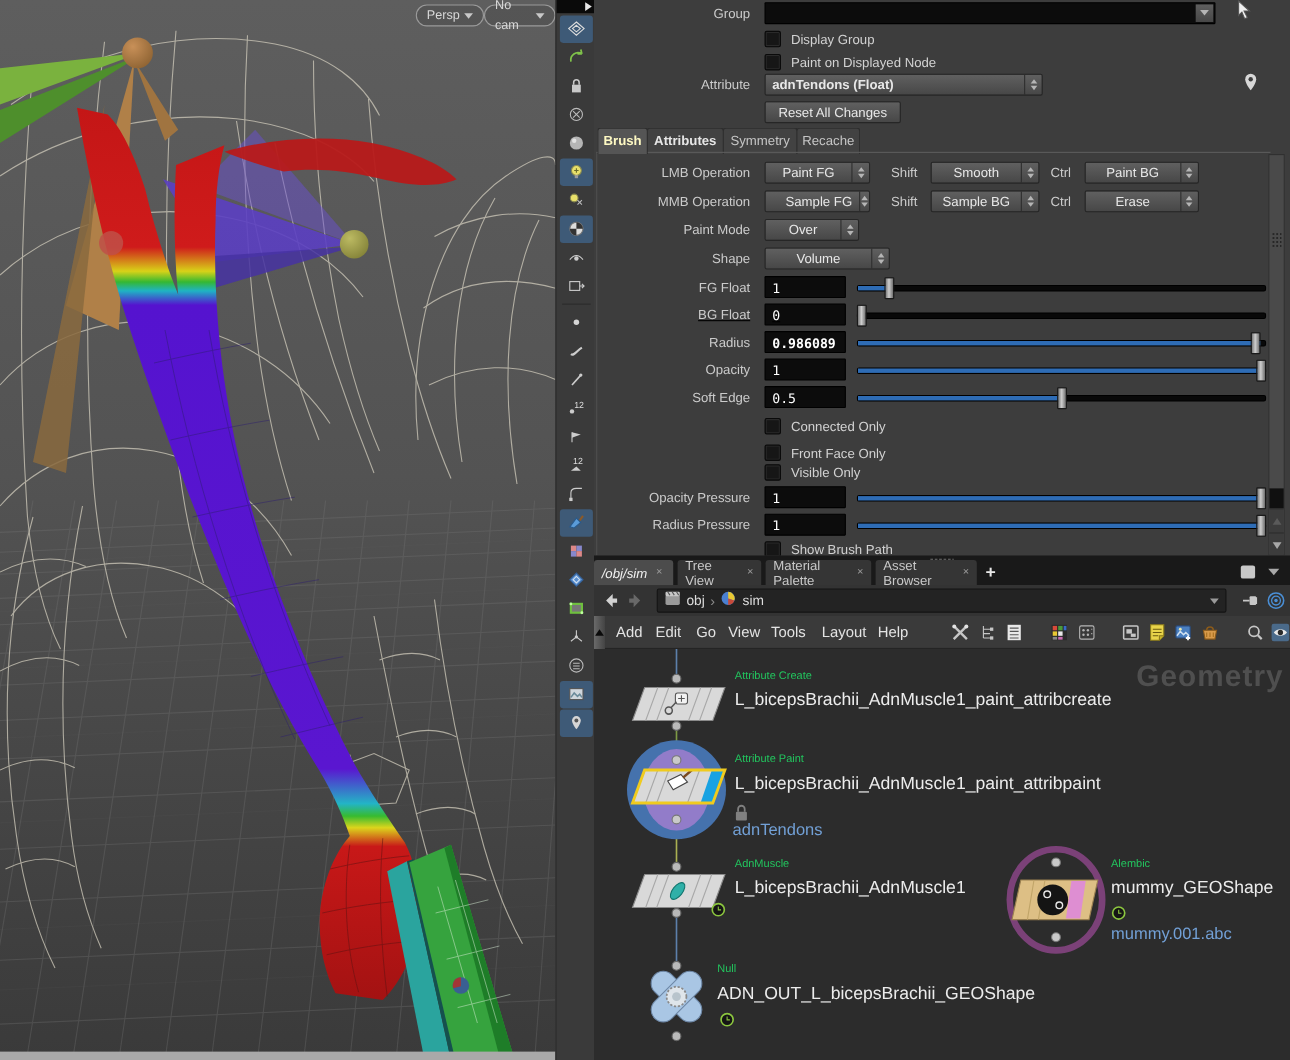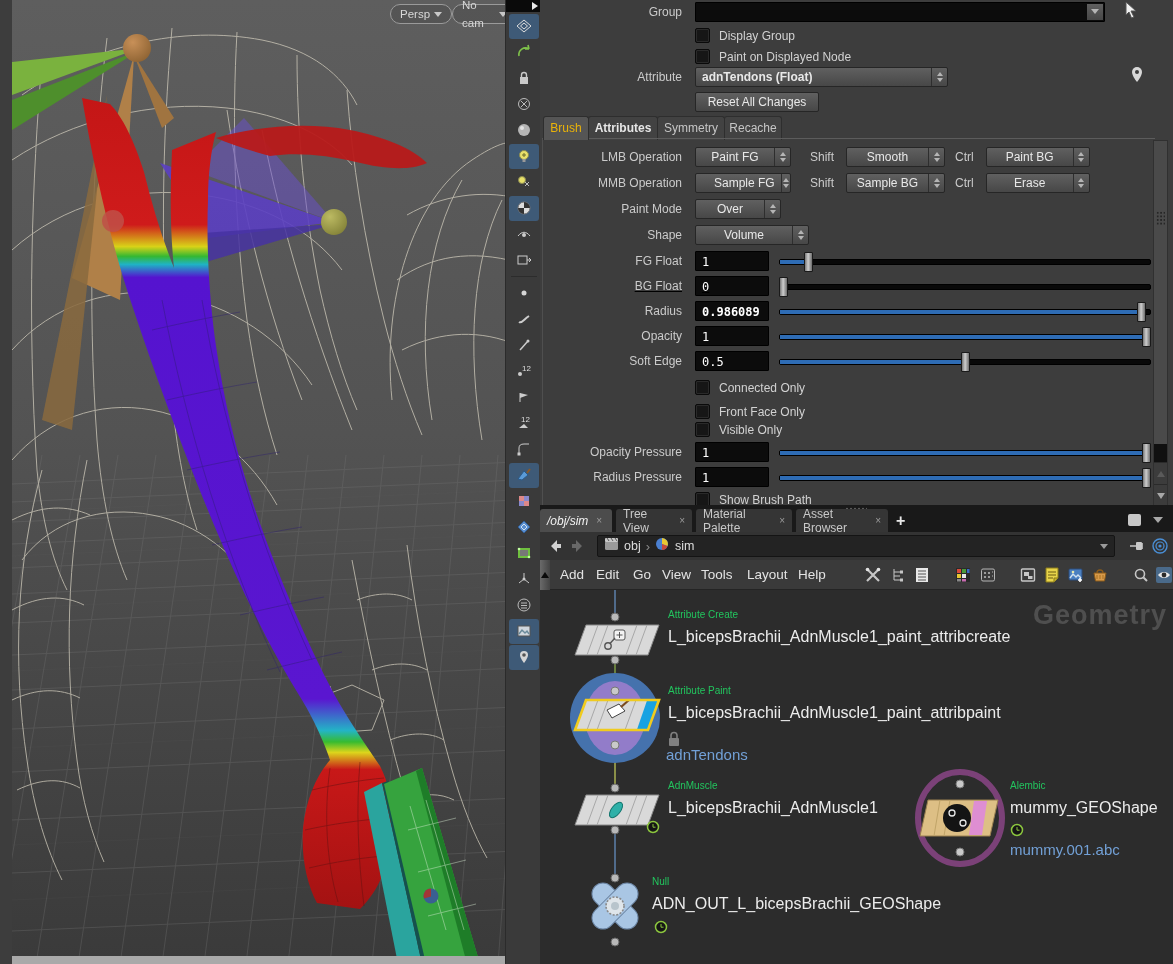--- a/index.html
+++ b/index.html
@@ -1,21 +1,21 @@
 <!DOCTYPE html>
 <html><head>
 <meta charset="utf-8">
 <style>
   html,body{margin:0;padding:0;background:#222;}
   #root{position:relative;width:1173px;height:964px;overflow:hidden;
         font-family:"Liberation Sans",sans-serif;background:#3d3d3d;
         -webkit-font-smoothing:antialiased;}
   .abs{position:absolute;}
   
-  #viewport{left:12px;top:0;width:505px;height:964px;background:#4a4a4a;}
+  #viewport{left:0;top:0;width:505px;height:964px;background:#4a4a4a;}
   .cam-pill{position:absolute;top:4px;height:18px;border:1px solid #9a9a9a;border-radius:10px;
     color:#d8d8d8;font-size:11.5px;line-height:18px;padding:0 9px;background:rgba(70,70,70,.35);
     display:flex;align-items:center;gap:4px;}
   .pill-caret{width:0;height:0;border-left:4px solid transparent;border-right:4px solid transparent;border-top:5px solid #c8c8c8;}
   #vp-bottom-strip{left:0;top:956px;width:505px;height:8px;background:#a9a9a9;}
   
   #side-toolbar{left:505px;top:0;width:35px;height:964px;background:#3a3a3a;border-left:1px solid #2b2b2b;}
   #tb-top{position:absolute;left:0;top:0;width:35px;height:12px;background:#0a0a0a;display:flex;justify-content:flex-end;align-items:center;padding-right:3px;box-sizing:border-box;}
   #tb-top .tri{width:0;height:0;border-top:4px solid transparent;border-bottom:4px solid transparent;border-left:6px solid #e8e8e8;}
   .tb-col{position:absolute;left:0;top:13px;width:35px;display:flex;flex-direction:column;align-items:center;}
@@ -40,21 +40,21 @@
        font-family:"DejaVu Sans Mono",monospace;font-size:12px;line-height:20px;padding:0 6px;box-sizing:border-box;}
   .chk{width:13px;height:13px;background:#161616;border:1px solid #0a0a0a;border-radius:2px;box-shadow:inset 0 0 0 1px #2a2a2a;}
   .chklabel{color:#d2d2d2;font-size:12px;margin-left:9px;}
   .slider{position:relative;height:20px;}
   .slider .track{position:absolute;left:0;right:0;top:8px;height:4px;background:#090909;border:1px solid #000;border-radius:2px;}
   .slider .fill{position:absolute;left:1px;top:9px;height:4px;background:#2e6cb5;width:calc(var(--frac)*100%);max-width:calc(100% - 2px);}
   .slider .handle{position:absolute;top:1px;width:7px;height:18px;left:calc(var(--frac)*(100% - 9px));
      background:linear-gradient(90deg,#777,#cdcdcd 45%,#6e6e6e);border:1px solid #1a1a1a;border-radius:1px;}
   .ptab{position:absolute;top:116px;height:23px;line-height:23px;text-align:center;font-size:12px;color:#c6c6c6;
         background:#424242;border:1px solid #2e2e2e;border-bottom:none;border-radius:3px 3px 0 0;}
-  .ptab.active{background:#555;color:#eab308;font-weight:normal;z-index:2;}
+  .ptab.active{background:#555;color:#fef9c3;font-weight:bold;z-index:2;}
   .ptab.bold{font-weight:bold;color:#e6e6e6;}
   #tabframe{position:absolute;left:2px;top:138px;right:18px;bottom:0;border-top:1px solid #5c5c5c;border-left:1px solid #4f4f4f;}
   
   #pscroll{position:absolute;right:5px;top:140px;width:15px;height:365px;background:#4a4a4a;border:1px solid #303030;box-sizing:border-box;}
   #pscroll .dots{position:absolute;left:2px;top:70px;width:9px;height:14px;
      background-image:radial-gradient(#262626 1px,transparent 1.2px);background-size:3.4px 3.6px;}
   #pscroll .dark{position:absolute;left:0;right:0;top:303px;height:18px;background:#101010;}
   .sbtn{position:absolute;left:0;right:0;height:21px;background:#3c3c3c;border-top:1px solid #2a2a2a;display:flex;align-items:center;justify-content:center;}
   .sbtn .tu{width:0;height:0;border-left:4px solid transparent;border-right:4px solid transparent;border-bottom:6px solid #5a5a5a;}
   .sbtn .td{width:0;height:0;border-left:4px solid transparent;border-right:4px solid transparent;border-top:6px solid #a8a8a8;}

